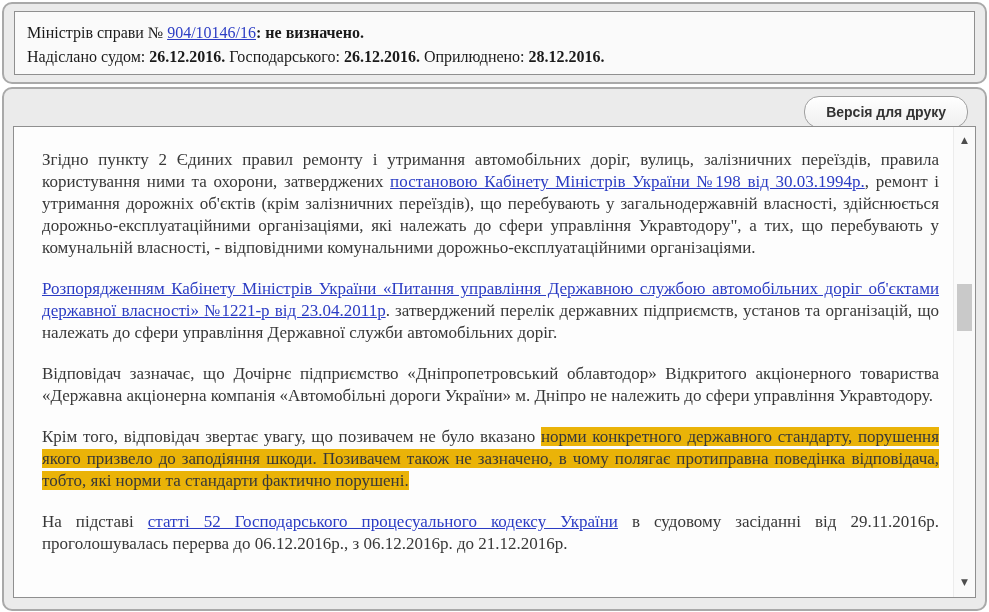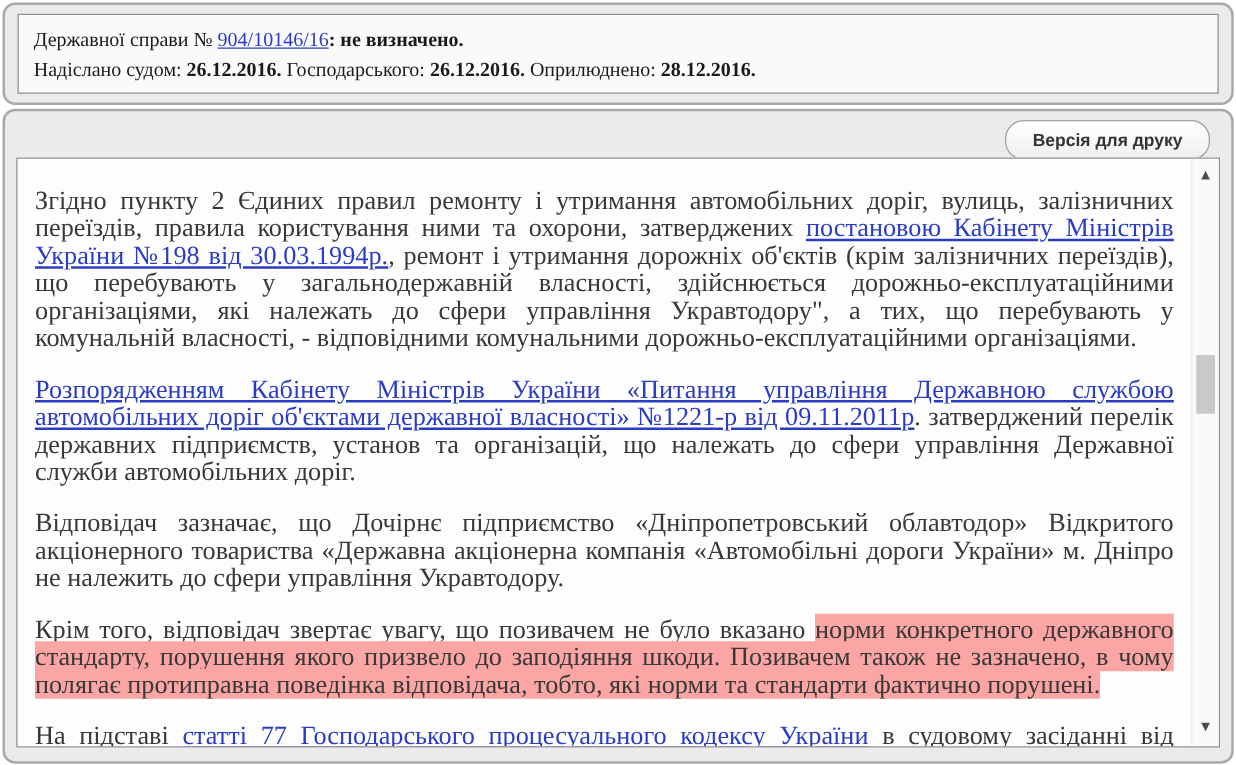--- a/index.html
+++ b/index.html
@@ -34,26 +34,26 @@
     background: linear-gradient(#ffffff, #efefef);
     border: 1px solid #a0a0a0; border-radius: 15px;
     padding: 7px 21px; cursor: pointer;
   }
   .doc-box {
     height: 100%; background: #fdfdfd; border: 1px solid #8f8f8f;
     position: relative; overflow: hidden;
   }
   .doc-text {
     position: absolute; top: 0; left: 0; right: 27px; bottom: 0;
-    padding: 11px 9px 0 14px; overflow: hidden;
-    font-size: 21px; line-height: 22px; color: #383838;
+    padding: 11px 9px 0 28px; overflow: hidden;
+    font-size: 17px; line-height: 22px; color: #383838;
     text-align: justify;
   }
   .doc-text p { margin: 11px 0 19px 0; }
-  .hl { background: #fca5a5; }
+  .hl { background: #eab308; }
   
   .scrollbar {
     position: absolute; top: 0; right: 0; bottom: 0; width: 22px;
     background: #fafafa; border-left: 1px solid #ececec;
   }
   .sb-arrow {
     position: absolute; left: 0; width: 100%; text-align: center;
     font-family: "DejaVu Sans", sans-serif; font-size: 9px; color: #4d4d4d;
     cursor: pointer; line-height: 10px;
   }
@@ -62,35 +62,35 @@
   .sb-thumb {
     position: absolute; left: 3px; top: 157px; width: 15px; height: 47px;
     background: #c9c9c9; cursor: pointer;
   }
 </style>
 </head>
 <body>
 
 <div class="panel panel-meta">
   <div class="meta-box">
-    <div><span>Державної справи № </span><a class="case-link">904/10146/16</a><b><span>: </span><span>не визначено.</span></b></div>
+    <div><span>Міністрів справи № </span><a class="case-link">904/10146/16</a><b><span>: </span><span>не визначено.</span></b></div>
     <div><span>Надіслано судом: </span><b>26.12.2016.</b><span> Господарського: </span><b>26.12.2016.</b><span> Оприлюднено: </span><b>28.12.2016.</b></div>
   </div>
 </div>
 
 <div class="panel panel-main">
   <button class="print-btn">Версія для друку</button>
 
   <div class="doc-box">
     <div class="doc-text">
         <p><span>Згідно пункту 2 Єдиних правил ремонту і утримання автомобільних доріг, вулиць, залізничних переїздів, правила користування ними та охорони, затверджених </span><a href="#">постановою Кабінету Міністрів України №198 від 30.03.1994р.</a><span>, ремонт і утримання дорожніх об'єктів (крім залізничних переїздів), що перебувають у загальнодержавній власності, здійснюється дорожньо-експлуатаційними організаціями, які належать до сфери управління Укравтодору", а тих, що перебувають у комунальній власності, - відповідними комунальними дорожньо-експлуатаційними організаціями.</span></p>
-        <p><a href="#">Розпорядженням Кабінету Міністрів України «Питання управління Державною службою автомобільних доріг об'єктами державної власності» №1221-р від 09.11.2011р</a><span>. затверджений перелік державних підприємств, установ та організацій, що належать до сфери управління Державної служби автомобільних доріг.</span></p>
+        <p><a href="#">Розпорядженням Кабінету Міністрів України «Питання управління Державною службою автомобільних доріг об'єктами державної власності» №1221-р від 23.04.2011р</a><span>. затверджений перелік державних підприємств, установ та організацій, що належать до сфери управління Державної служби автомобільних доріг.</span></p>
         <p><span>Відповідач зазначає, що Дочірнє підприємство «Дніпропетровський облавтодор» Відкритого акціонерного товариства «Державна акціонерна компанія «Автомобільні дороги України» м. Дніпро не належить до сфери управління Укравтодору.</span></p>
         <p><span>Крім того, відповідач звертає увагу, що позивачем не було вказано </span><span class="hl">норми конкретного державного стандарту, порушення якого призвело до заподіяння шкоди. Позивачем також не зазначено, в чому полягає протиправна поведінка відповідача, тобто, які норми та стандарти фактично порушені.</span></p>
-        <p><span>На підставі </span><a href="#">статті 77 Господарського процесуального кодексу України</a><span> в судовому засіданні від 29.11.2016р. проголошувалась перерва до 06.12.2016р., з 06.12.2016р. до 21.12.2016р.</span></p>
+        <p><span>На підставі </span><a href="#">статті 52 Господарського процесуального кодексу України</a><span> в судовому засіданні від 29.11.2016р. проголошувалась перерва до 06.12.2016р., з 06.12.2016р. до 21.12.2016р.</span></p>
       </div>
 
     <div class="scrollbar">
       <div class="sb-arrow sb-up">▲</div>
       <div class="sb-thumb"></div>
       <div class="sb-arrow sb-down">▼</div>
     </div>
   </div>
 </div>
 

